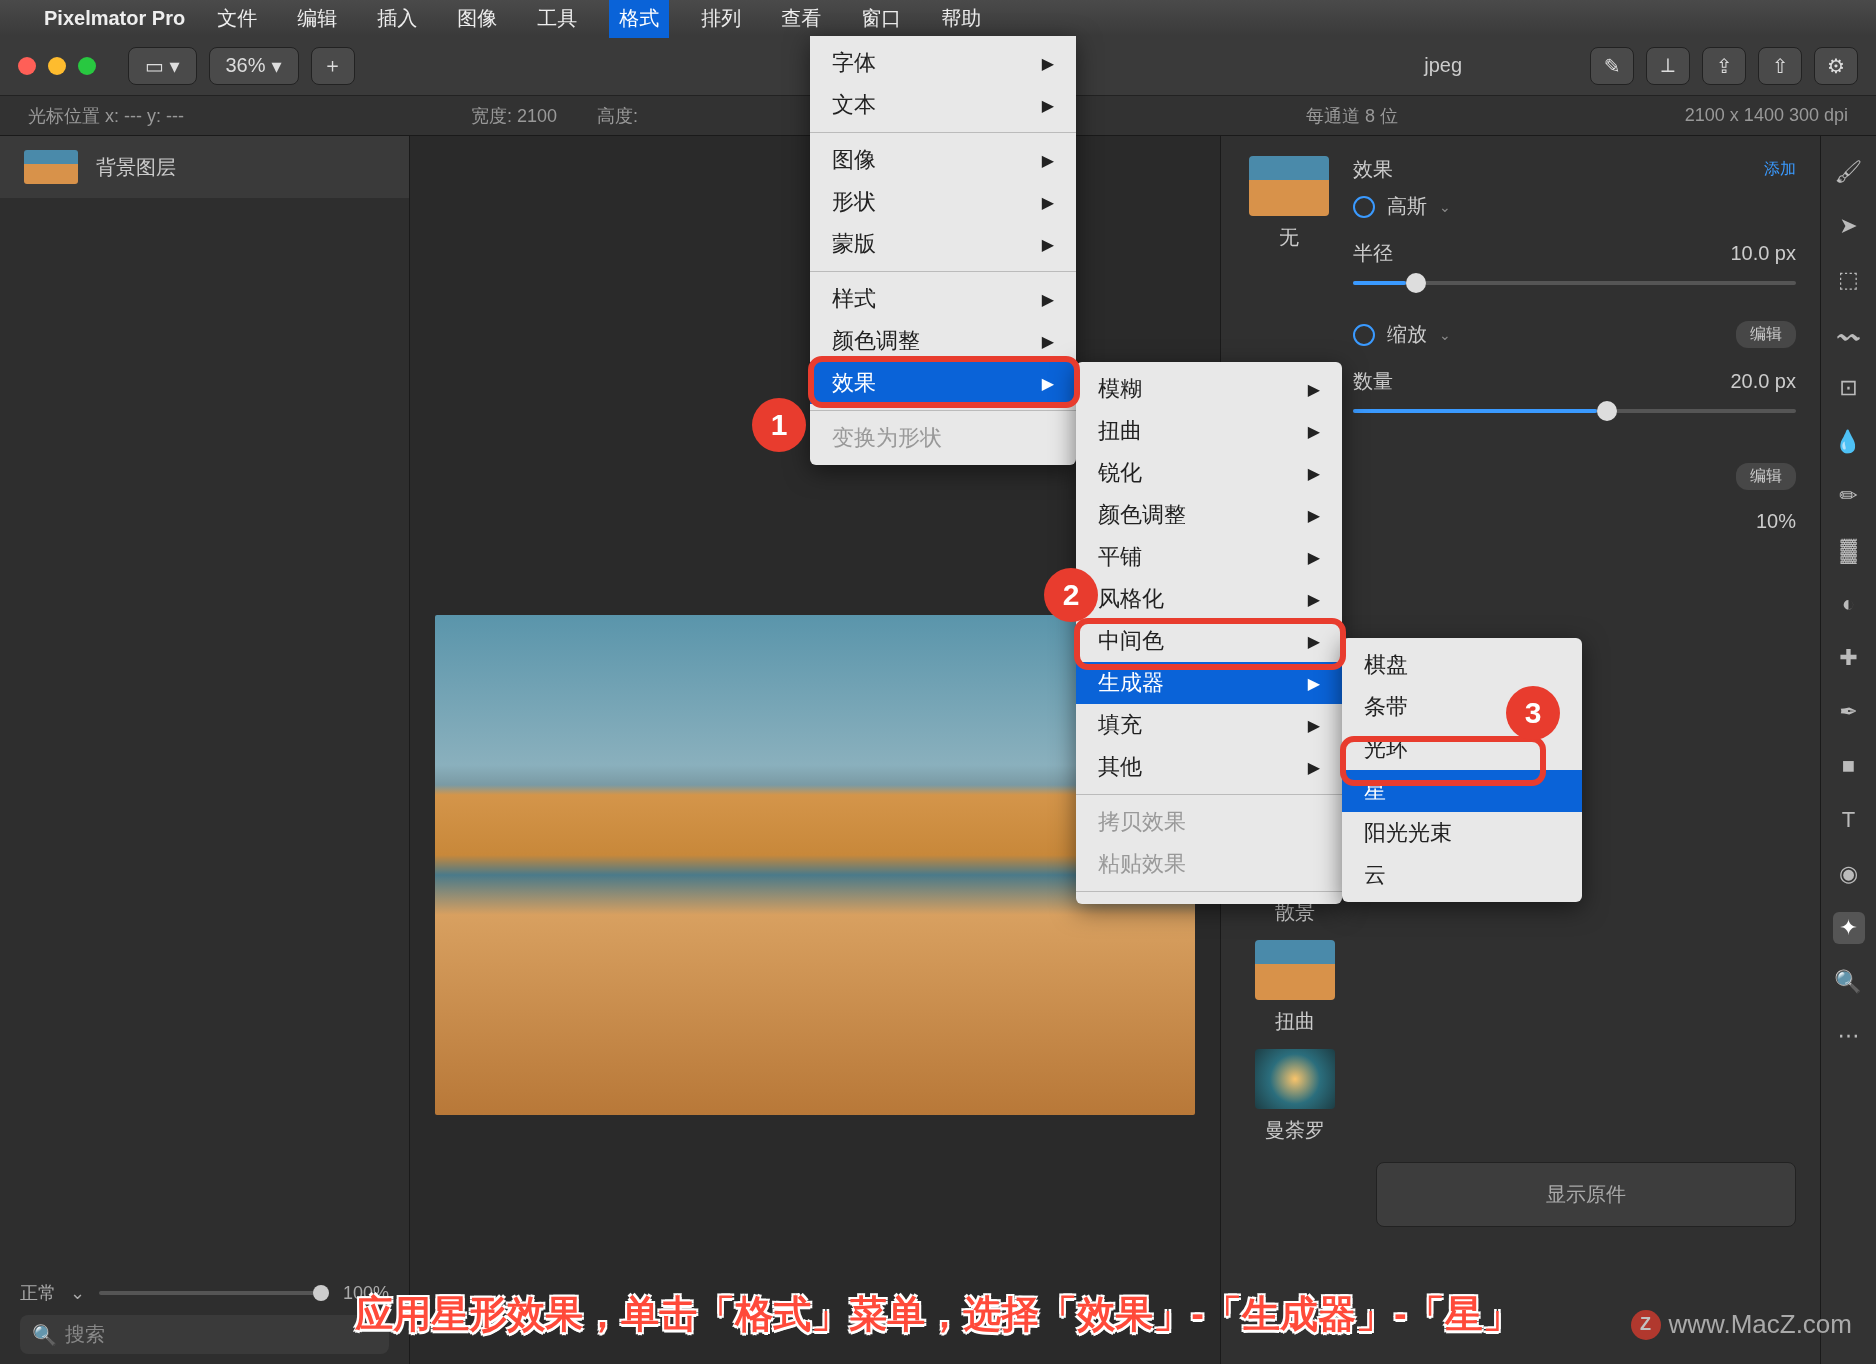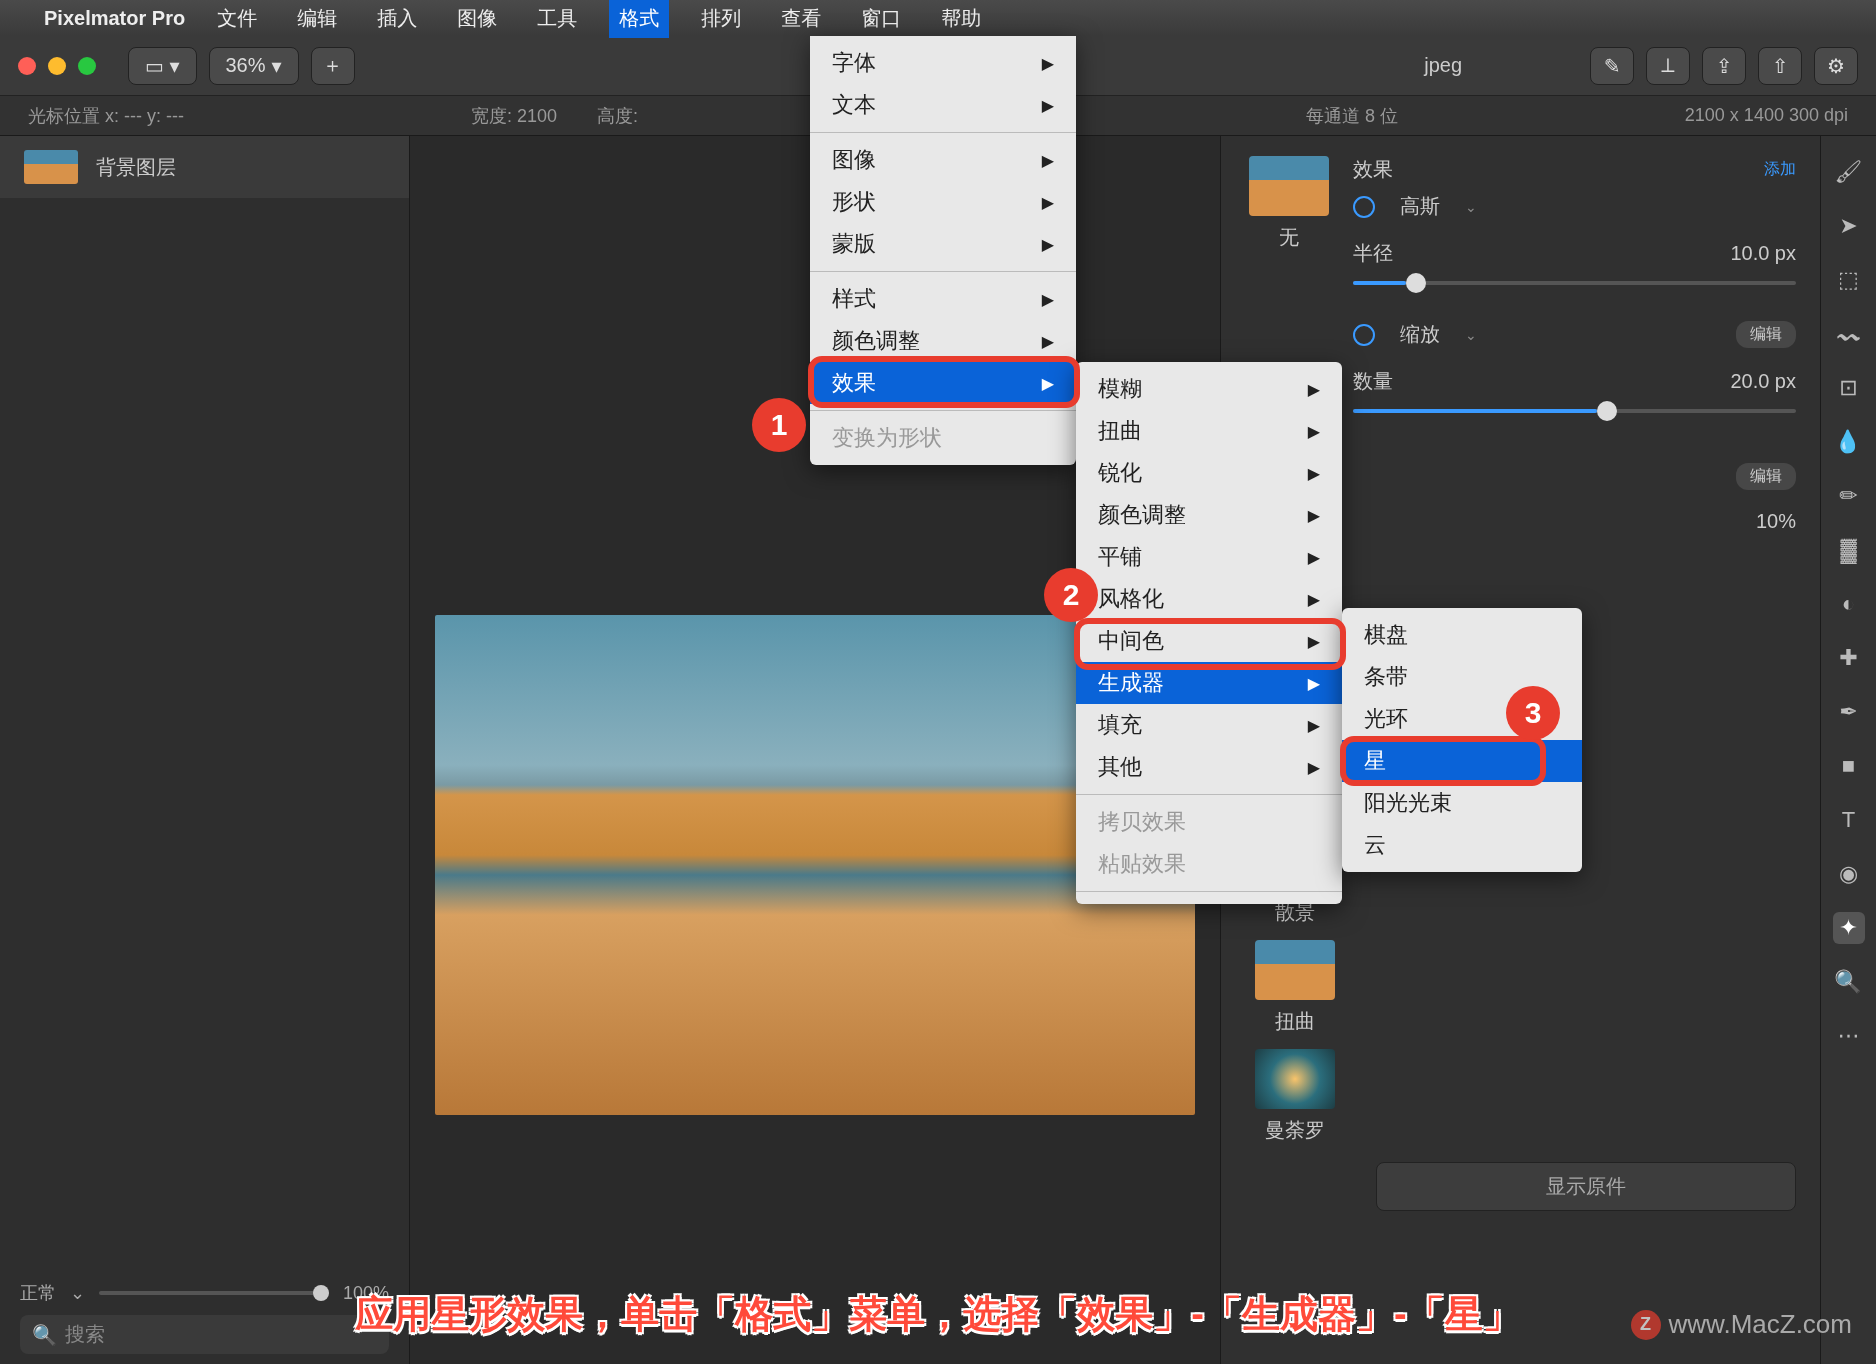--- a/index.html
+++ b/index.html
@@ -45,45 +45,45 @@
     
     .sidebar-right { width: 600px; background: #303030; border-left: 1px solid #1a1a1a; padding: 20px 24px; display: flex; flex-direction: column; gap: 14px; }
     .fx-header { display: flex; align-items: center; justify-content: space-between; }
     .fx-header .add { color: #3a9aff; font-size: 16px; }
     .fx-thumb-col { display: flex; flex-direction: column; align-items: center; gap: 8px; width: 88px; }
     .fx-thumb { width: 80px; height: 60px; background: linear-gradient(#4a8aaa 40%, #d8924a 40%); border-radius: 4px; }
     .fx-thumb.blur { filter: blur(1.5px); } 
     .fx-thumb.kaleido { background: radial-gradient(circle, #f9c46b 0%, #2b6e7d 50%, #1d3d44 100%); }
     .fx-top { display: flex; gap: 20px; align-items: flex-start; }
     .fx-body { flex: 1; }
-    .fx-row { display:flex; align-items:center; gap: 25px; padding: 10px 0; }
+    .fx-row { display:flex; align-items:center; gap: 12px; padding: 10px 0; }
     .fx-row .circle { width: 22px; height: 22px; border: 2.5px solid #3a9aff; border-radius: 50%; }
     .fx-row .chev { color: #888; font-size: 14px; }
     .fx-row .val { margin-left: auto; color: #ccc; }
     .pill { background: #474747; border-radius: 12px; padding: 3px 14px; font-size: 16px; }
     .slider { height: 4px; background: #555; border-radius: 2px; position: relative; margin: 4px 0 12px; }
     .slider .fill { position:absolute; left:0; top:0; bottom:0; background:#3a9aff; border-radius:2px; }
     .slider .knob { position:absolute; top:-8px; width:20px; height:20px; background:#ddd; border-radius:50%; }
-    .show-orig { background:#3d3d3d; border:1px solid #222; border-radius:8px; padding:10px; text-align:center; color:#aaa; margin-top: 4px; }
+    .show-orig { background:#3d3d3d; border:1px solid #222; border-radius:8px; padding:18px; text-align:center; color:#aaa; margin-top: 4px; }
     
     
     .tool-strip { width: 56px; background: #333; border-left: 1px solid #1a1a1a; display: flex; flex-direction: column; align-items: center; gap: 22px; padding: 20px 0; }
     .tool-strip .tool { width: 32px; height: 32px; display:flex; align-items:center; justify-content:center; color:#bbb; font-size: 22px; border-radius:6px; }
     .tool-strip .tool.active { background:#555; color:#fff; }
     
     
     .menu { position: absolute; background: #e8e8e8; color: #222; border-radius: 0 0 6px 6px; box-shadow: 0 6px 24px rgba(0,0,0,0.5); font-size: 22px; padding: 6px 0; min-width: 240px; }
     .menu-sep { height: 1px; background: #bbb; margin: 6px 0; }
     .menu-row { display:flex; align-items:center; justify-content:space-between; padding: 6px 22px; }
     .menu-row.disabled { color: #999; }
     .menu-row.hl { background: #0a63d8; color: #fff; }
     .menu-row .arrow { font-size: 16px; }
     .menu1 { top: 36px; left: 810px; width: 266px; }
     .menu2 { top: 362px; left: 1076px; width: 266px; border-radius: 6px; }
-    .menu3 { top: 608px; left: 1342px; width: 200px; border-radius: 6px; }
+    .menu3 { top: 638px; left: 1342px; width: 200px; border-radius: 6px; }
     
     
     .callout-box { position:absolute; border: 6px solid #e83c2e; border-radius: 14px; pointer-events:none; }
     .callout-num { position:absolute; width:54px; height:54px; background:#e83c2e; color:#fff; border-radius:50%; display:flex; align-items:center; justify-content:center; font-size:30px; font-weight:700; }
     
     
     .caption { position:absolute; bottom: 24px; left: 50%; transform: translateX(-50%); font-size: 38px; font-weight: 700; color: #ff4a3a; text-shadow: -2px -2px 0 #fff, 2px -2px 0 #fff, -2px 2px 0 #fff, 2px 2px 0 #fff, 0 3px 0 #fff; white-space: nowrap; }
     .watermark { position:absolute; right: 24px; bottom: 24px; color: #ddd; font-size: 26px; opacity: 0.7; display:flex; align-items:center; gap:8px; }
     .watermark .z { width:30px; height:30px; background:#e83c2e; color:#fff; border-radius:50%; display:flex; align-items:center; justify-content:center; font-weight:700; font-size:18px; }
   </style>

